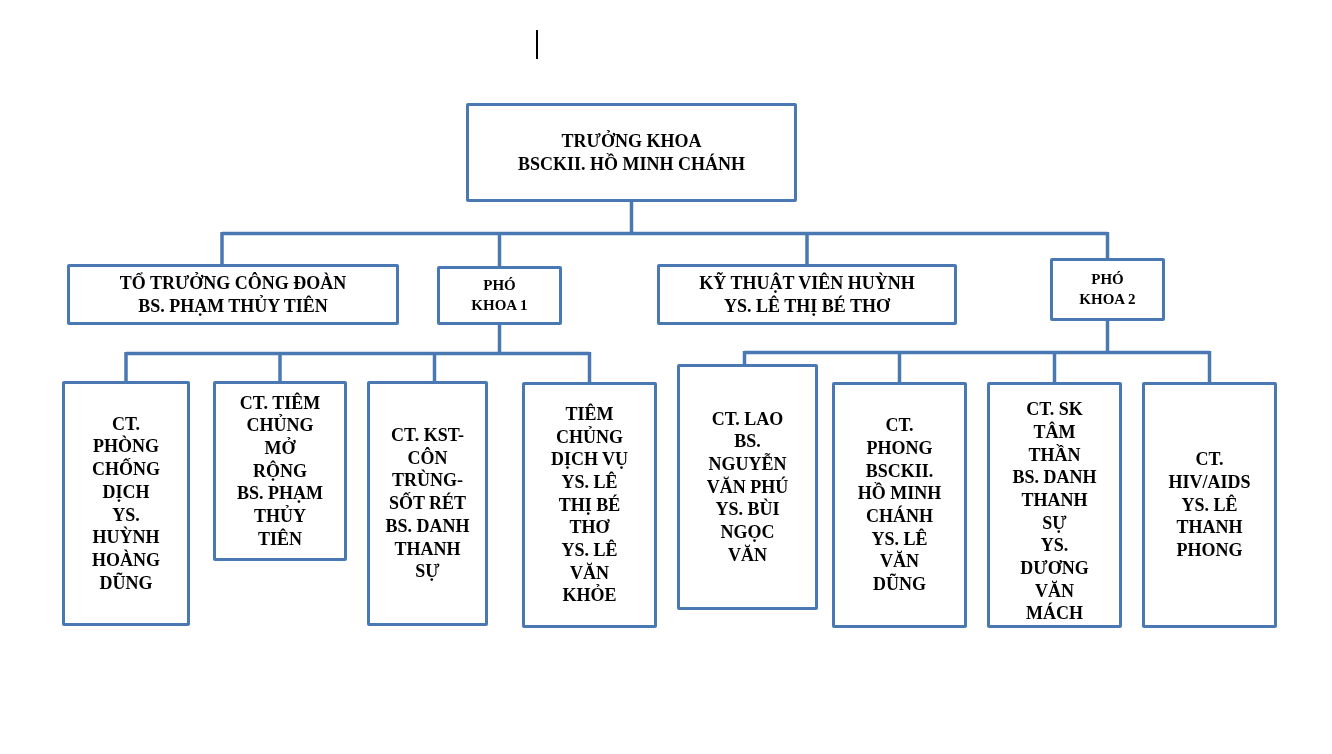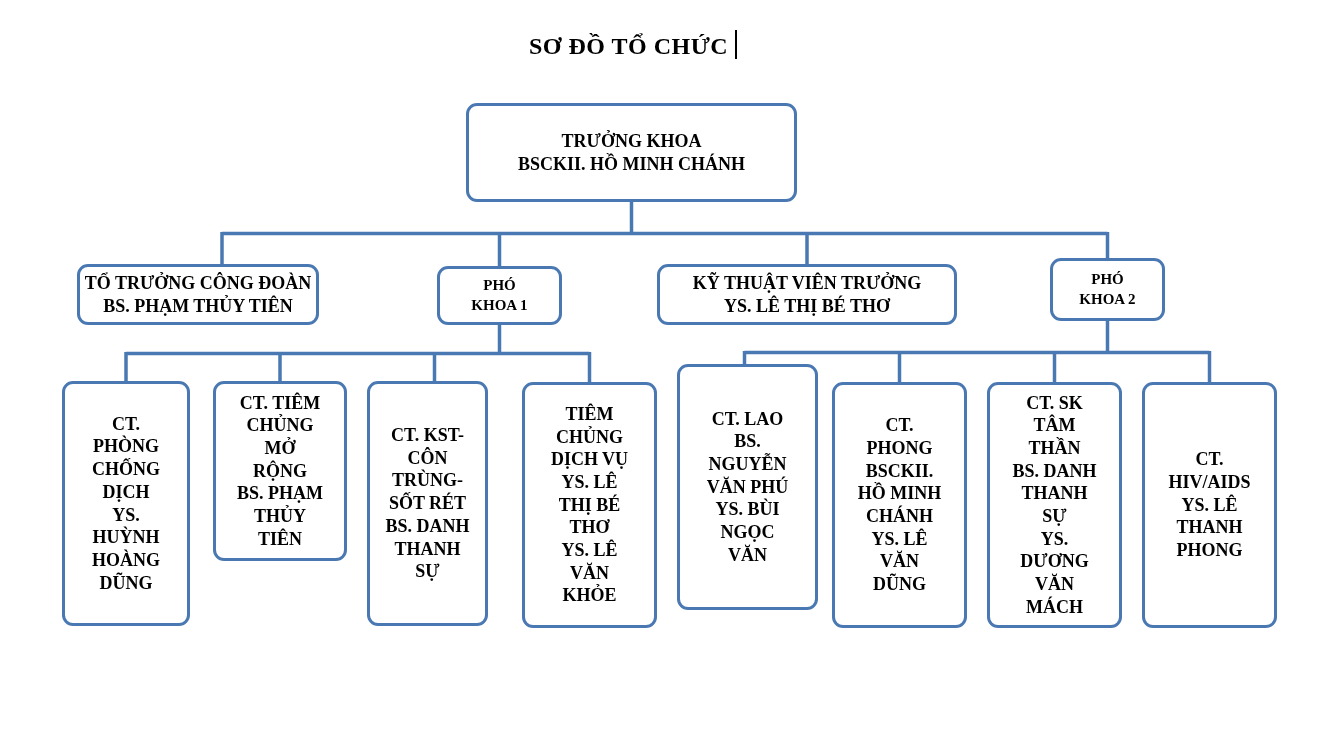--- a/index.html
+++ b/index.html
@@ -27,21 +27,21 @@
     width: 2px; height: 29px;
     background: #000;
     margin-left: 7px;
     vertical-align: -5px;
   }
   .box {
     position: absolute;
     box-sizing: border-box;
     background: var(--paper);
     border: 3.5px solid var(--accent);
-    border-radius: 11px;
+    border-radius: 2px;
     display: flex;
     align-items: center;
     justify-content: center;
     text-align: center;
     font-weight: bold;
     z-index: 2;
   }
   .box-text {
     white-space: pre-line;
     font-size: 18px;
@@ -49,21 +49,21 @@
     padding: 0 2px;
   }
   .box.small .box-text { font-size: 15px; line-height: 1.3; }
   .box.leaf .box-text { font-size: 18px; line-height: 1.26; }
 </style>
 </head>
 <body>
 
 <div class="stage">
 
-  <div class="doc-title" style="left:529px; top:30px;"><span>SƠ ĐỒ TỔ CHỨC</span><span class="cursor"></span></div>
+  <div class="doc-title" style="left:529px; top:30px;"><span class="cursor"></span></div>
 
   <svg class="connectors" width="1332" height="754" viewBox="0 0 1332 754">
     <g>
       <path d="M631.5,200 V233.5"></path>
       <path d="M222,233.5 H1107.5"></path>
       <path d="M222,232 V264"></path>
       <path d="M499.5,232 V267"></path>
       <path d="M807,232 V264"></path>
       <path d="M1107.5,232 V259"></path>
       <path d="M499.5,324 V353.5"></path>
@@ -79,30 +79,30 @@
       <path d="M1054.5,351 V382"></path>
       <path d="M1209.5,351 V382"></path>
     </g>
   </svg>
 
   <div class="box" style="left:466px; top:103px; width:331px; height:99px;">
     <span class="box-text">TRƯỞNG KHOA
 BSCKII. HỒ MINH CHÁNH</span>
   </div>
 
-  <div class="box" style="left:77px; top:264px; width:242px; height:61px;">
+  <div class="box" style="left:67px; top:264px; width:332px; height:61px;">
     <span class="box-text">TỔ TRƯỞNG CÔNG ĐOÀN
 BS. PHẠM THỦY TIÊN</span>
   </div>
   <div class="box small" style="left:437px; top:266px; width:125px; height:59px;">
     <span class="box-text">PHÓ
 KHOA 1</span>
   </div>
   <div class="box" style="left:657px; top:264px; width:300px; height:61px;">
-    <span class="box-text">KỸ THUẬT VIÊN TRƯỞNG
+    <span class="box-text">KỸ THUẬT VIÊN HUỲNH
 YS. LÊ THỊ BÉ THƠ</span>
   </div>
   <div class="box small" style="left:1050px; top:258px; width:115px; height:63px;">
     <span class="box-text">PHÓ
 KHOA 2</span>
   </div>
 
   <div class="box leaf" style="left:62px; top:381px; width:128px; height:245px;">
     <span class="box-text">CT.
 PHÒNG
@@ -154,21 +154,21 @@
   <div class="box leaf" style="left:832px; top:382px; width:135px; height:246px;">
     <span class="box-text">CT.
 PHONG
 BSCKII.
 HỒ MINH
 CHÁNH
 YS. LÊ
 VĂN
 DŨNG</span>
   </div>
-  <div class="box leaf" style="left:987px; top:382px; width:135px; height:246px;">
+  <div class="box leaf" style="left:987px; top:382px; width:135px; height:246px;align-items:flex-end;">
     <span class="box-text">CT. SK
 TÂM
 THẦN
 BS. DANH
 THANH
 SỰ
 YS.
 DƯƠNG
 VĂN
 MÁCH</span>

